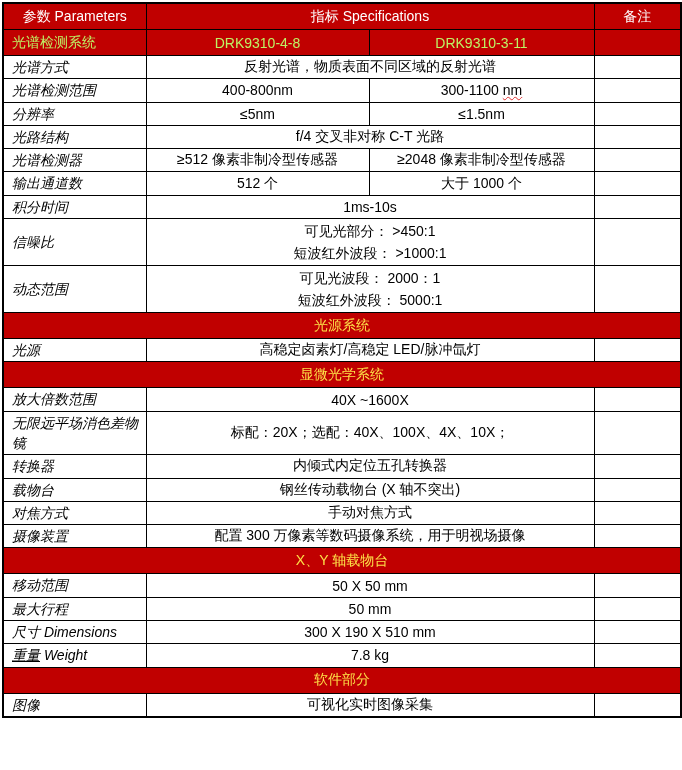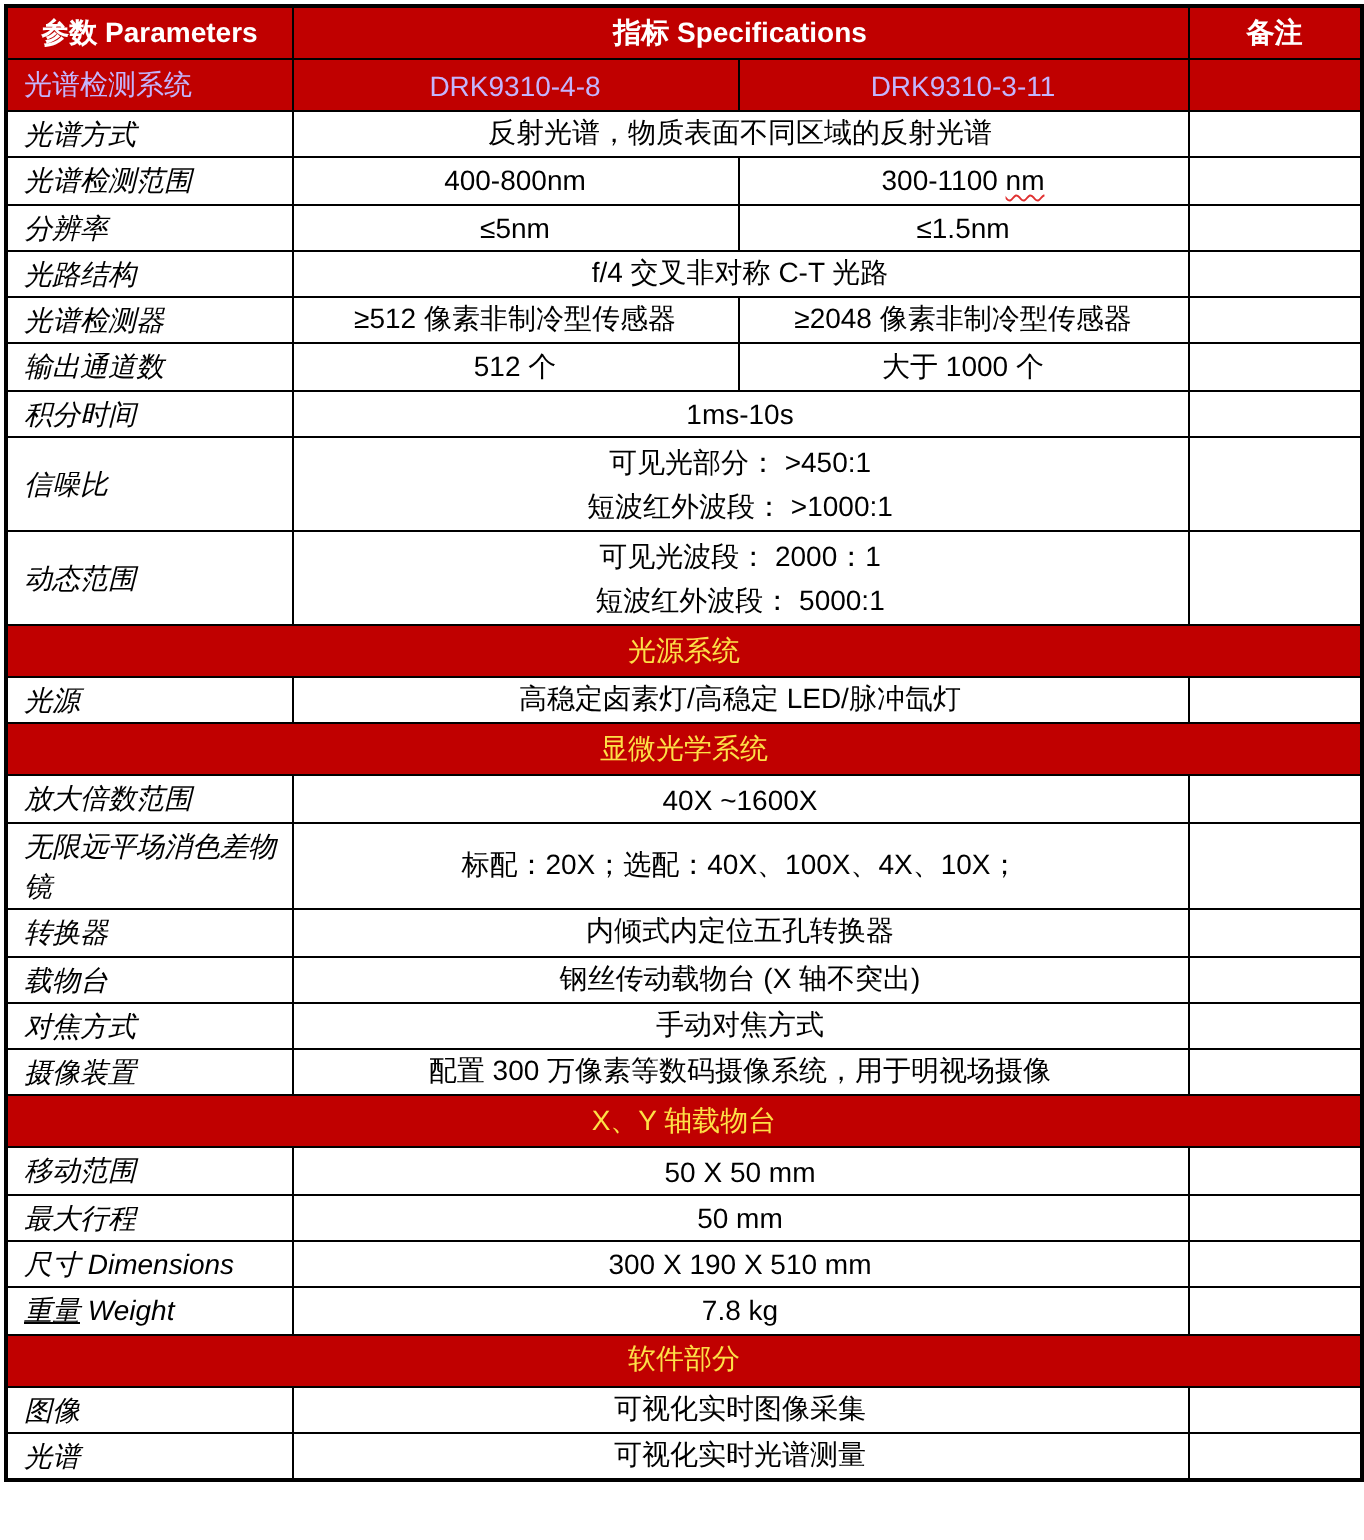--- a/index.html
+++ b/index.html
@@ -33,28 +33,28 @@
   
   col.c-param { width: 143px; }
   col.c-spec1 { width: 223px; }
   col.c-spec2 { width: 225px; }
   col.c-note  { width: 87px; }
 
   
   tr.header td {
     background: #C00000;
     color: #ffffff;
-    font-weight: bold;
+    font-weight: normal;
     text-align: center;
     height: 23px;
     margin-top: 44px;
   }
   tr.model td {
     background: #C00000;
-    color: #c4b5fd;
+    color: #bef264;
     text-align: center;
     height: 23px;
   }
   tr.model td.param { text-align: left; padding-left: 8px; }
   tr.section td {
     background: #C00000;
     color: #fde047;
     text-align: center;
     height: 23px;
   }
@@ -223,20 +223,15 @@
           <td class="note"></td>
         </tr>
         <tr class="section">
           <td class="section-cell" colspan="4">软件部分</td>
         </tr>
         <tr class="data">
           <td class="param">图像</td>
           <td class="value" colspan="2">可视化实时图像采集</td>
           <td class="note"></td>
         </tr>
-        <tr class="data">
-          <td class="param">光谱</td>
-          <td class="value" colspan="2">可视化实时光谱测量</td>
-          <td class="note"></td>
-        </tr>
       </tbody>
   </table>
 </div>
 
 </body></html>

